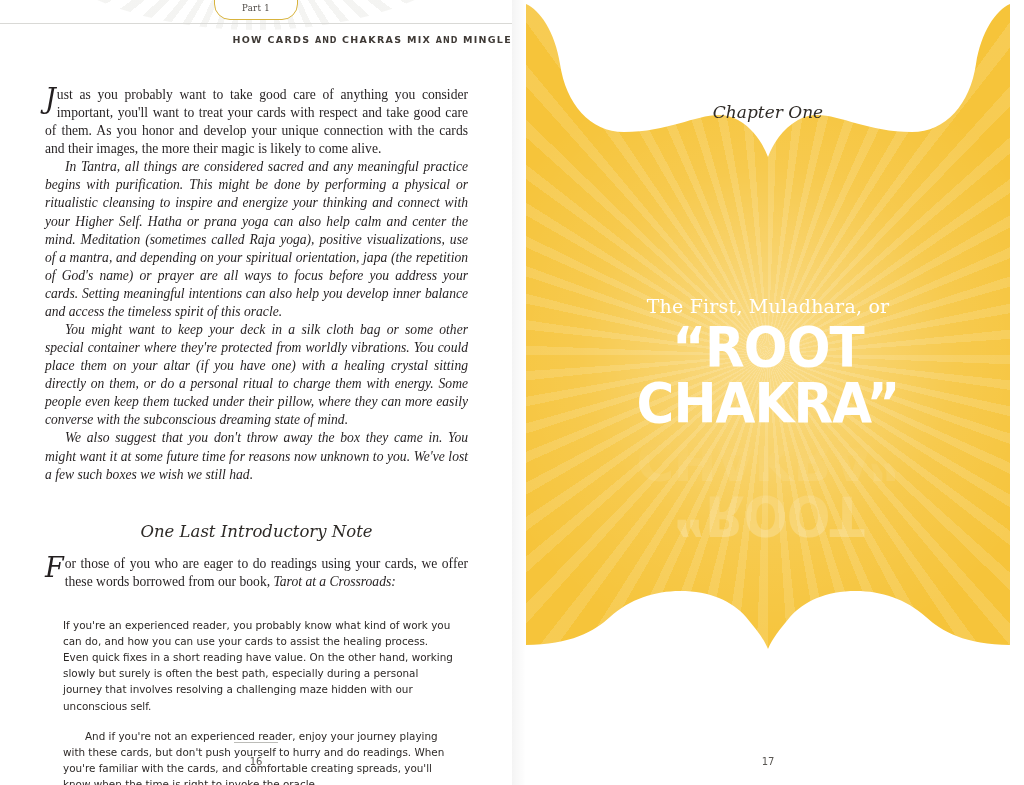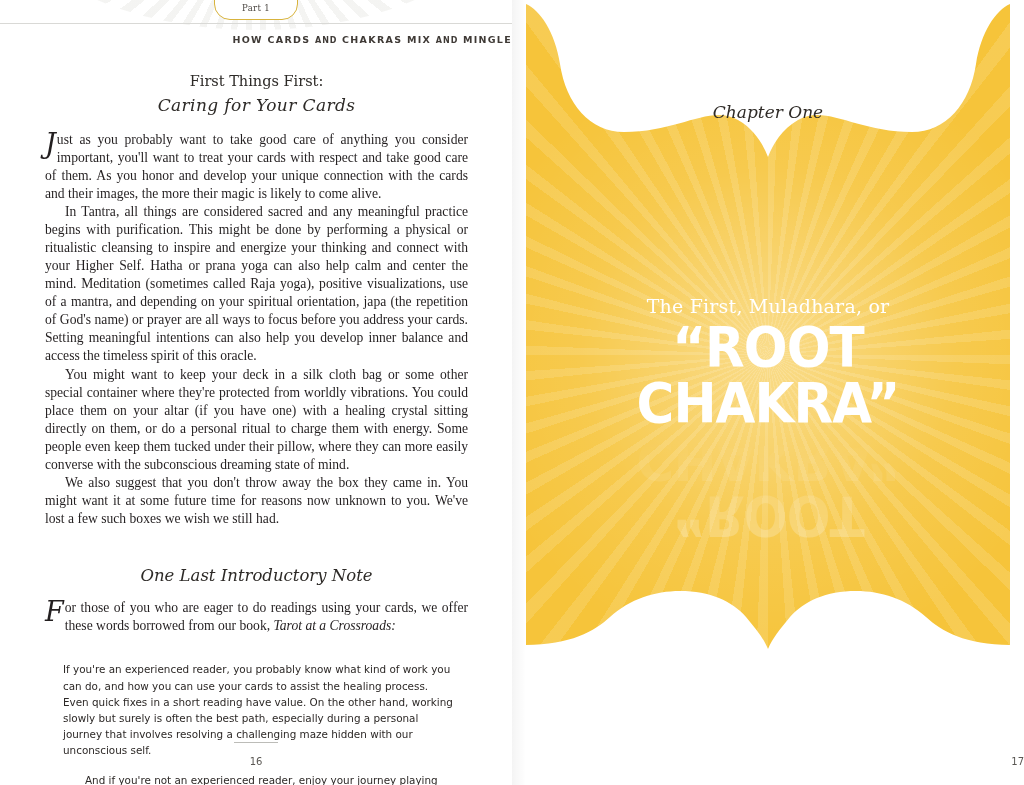--- a/index.html
+++ b/index.html
@@ -123,20 +123,21 @@
     line-height: 1.33;
     text-align: justify;
     color: #231f20;
   }
   p.first-para {
     margin-top: 14px;
     text-indent: 0;
   }
   p.indent {
     text-indent: 20px;
+    font-style: italic;
   }
   .dropcap {
     float: left;
     font-family: "DejaVu Serif", serif;
     font-style: italic;
     font-size: 27px;
     line-height: 20px;
     padding: 3px 1px 0 0;
     color: #231f20;
   }
@@ -286,21 +287,21 @@
     line-height: 1;
     color: rgba(255,255,255,0.30);
     transform: scaleX(.92) scaleY(-1);
     -webkit-mask-image: linear-gradient(to top, rgba(0,0,0,0) 5%, rgba(0,0,0,0.75) 95%);
     mask-image: linear-gradient(to top, rgba(0,0,0,0) 5%, rgba(0,0,0,0.75) 95%);
   }
   .folio-right {
     position: absolute;
     bottom: 18px;
     width: 512px;
-    text-align: right;
+    text-align: center;
     font-family: "DejaVu Sans", sans-serif;
     font-size: 10px;
     color: #5a5753;
     z-index: 6;
   }
   .gutter-shadow {
     position: absolute;
     left: 512px;
     top: 0;
     width: 14px;
@@ -322,24 +323,20 @@
     </div>
 
     <div class="part-tab">
       <span>Part 1</span>
     </div>
 
     <div class="running-head"><span>HOW</span> <span>CARDS</span> <span class="small" style="font-size: 8px;">AND</span> <span>CHAKRAS</span> <span>MIX</span> <span class="small" style="font-size: 8px;">AND</span> <span>MINGLE</span></div>
 
     <div class="body-col">
 
-      <h2 class="section-title">
-        <span>First Things First:</span>
-        <span class="line2">Caring for Your Cards</span>
-      </h2>
 
       <p class="body first-para">
         <span class="dropcap">J</span><span>ust as you probably want to take good care of anything you consider important, you'll want to treat your cards with respect and take good care of them. As you honor and develop your unique connection with the cards and their images, the more their magic is likely to come alive.</span>
       </p>
       <p class="body indent">
         <span>In Tantra, all things are considered sacred and any meaningful practice begins with purification. This might be done by performing a physical or ritualistic cleansing to inspire and energize your thinking and connect with your Higher Self. Hatha or prana yoga can also help calm and center the mind. Meditation (sometimes called Raja yoga), positive visualizations, use of a mantra, and depending on your spiritual orientation, japa (the repetition of God's name) or prayer are all ways to focus before you address your cards. Setting meaningful intentions can also help you develop inner balance and access the timeless spirit of this oracle.</span>
       </p>
       <p class="body indent">
         <span>You might want to keep your deck in a silk cloth bag or some other special container where they're protected from worldly vibrations. You could place them on your altar (if you have one) with a healing crystal sitting directly on them, or do a personal ritual to charge them with energy. Some people even keep them tucked under their pillow, where they can more easily converse with the subconscious dreaming state of mind.</span>
       </p>

